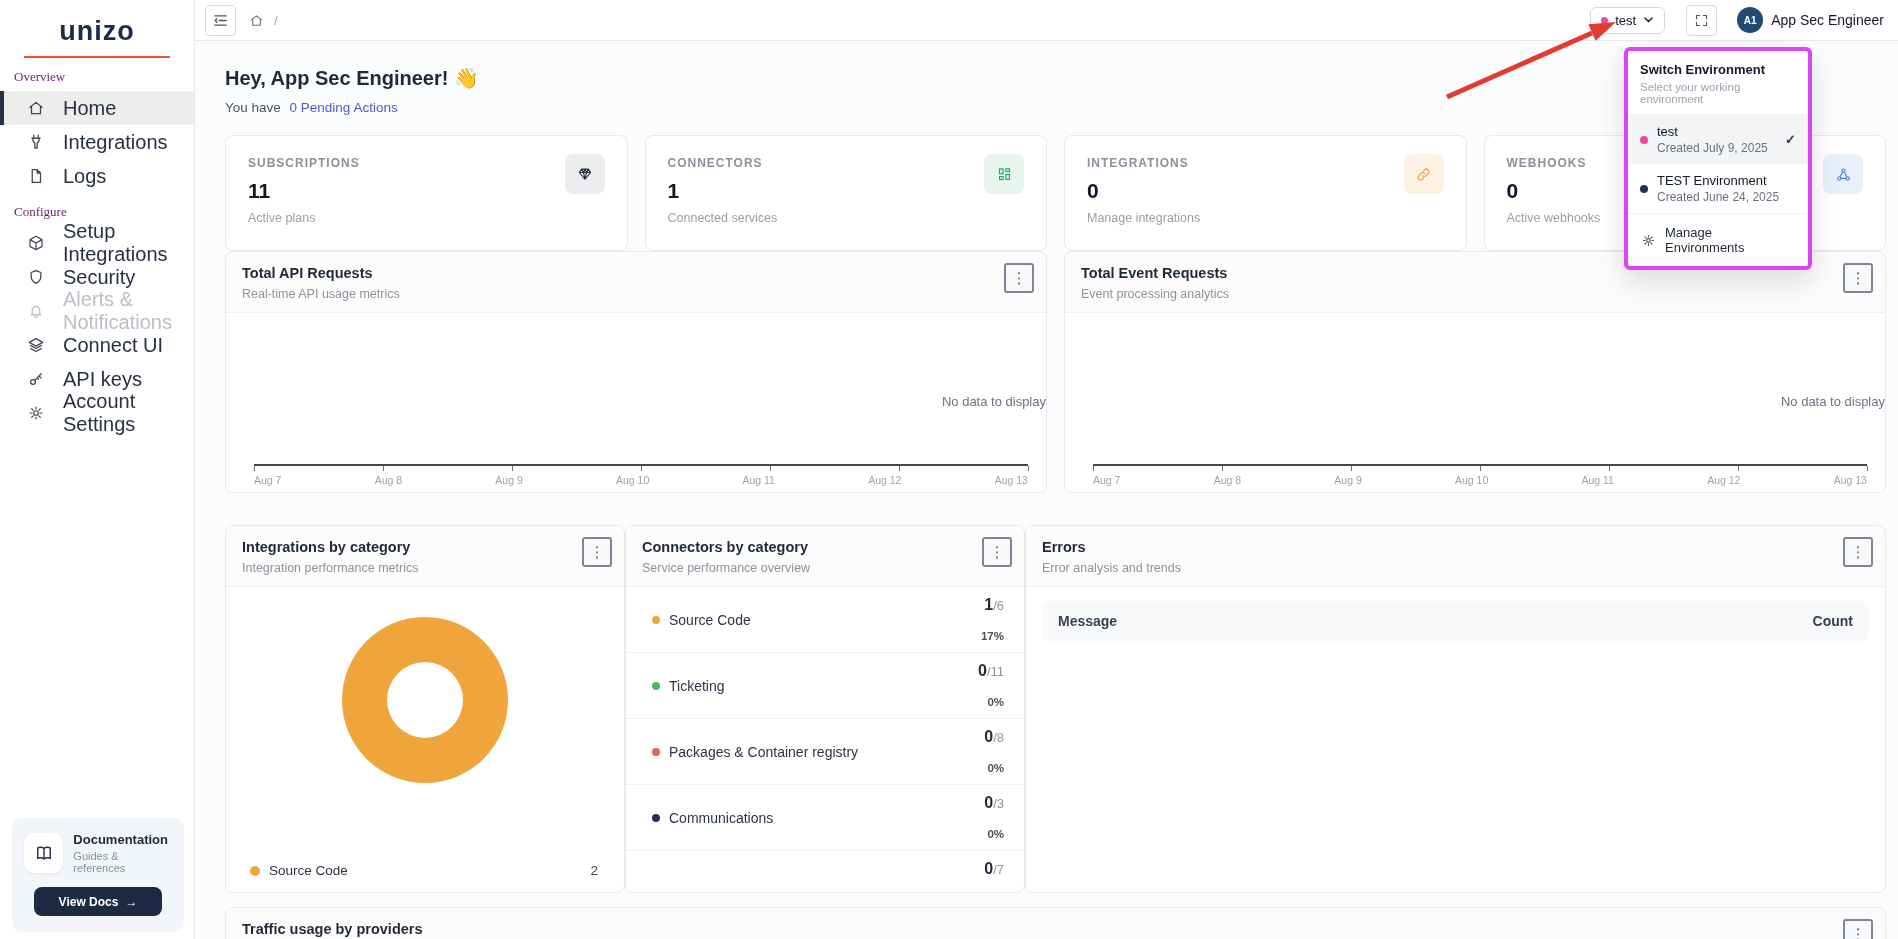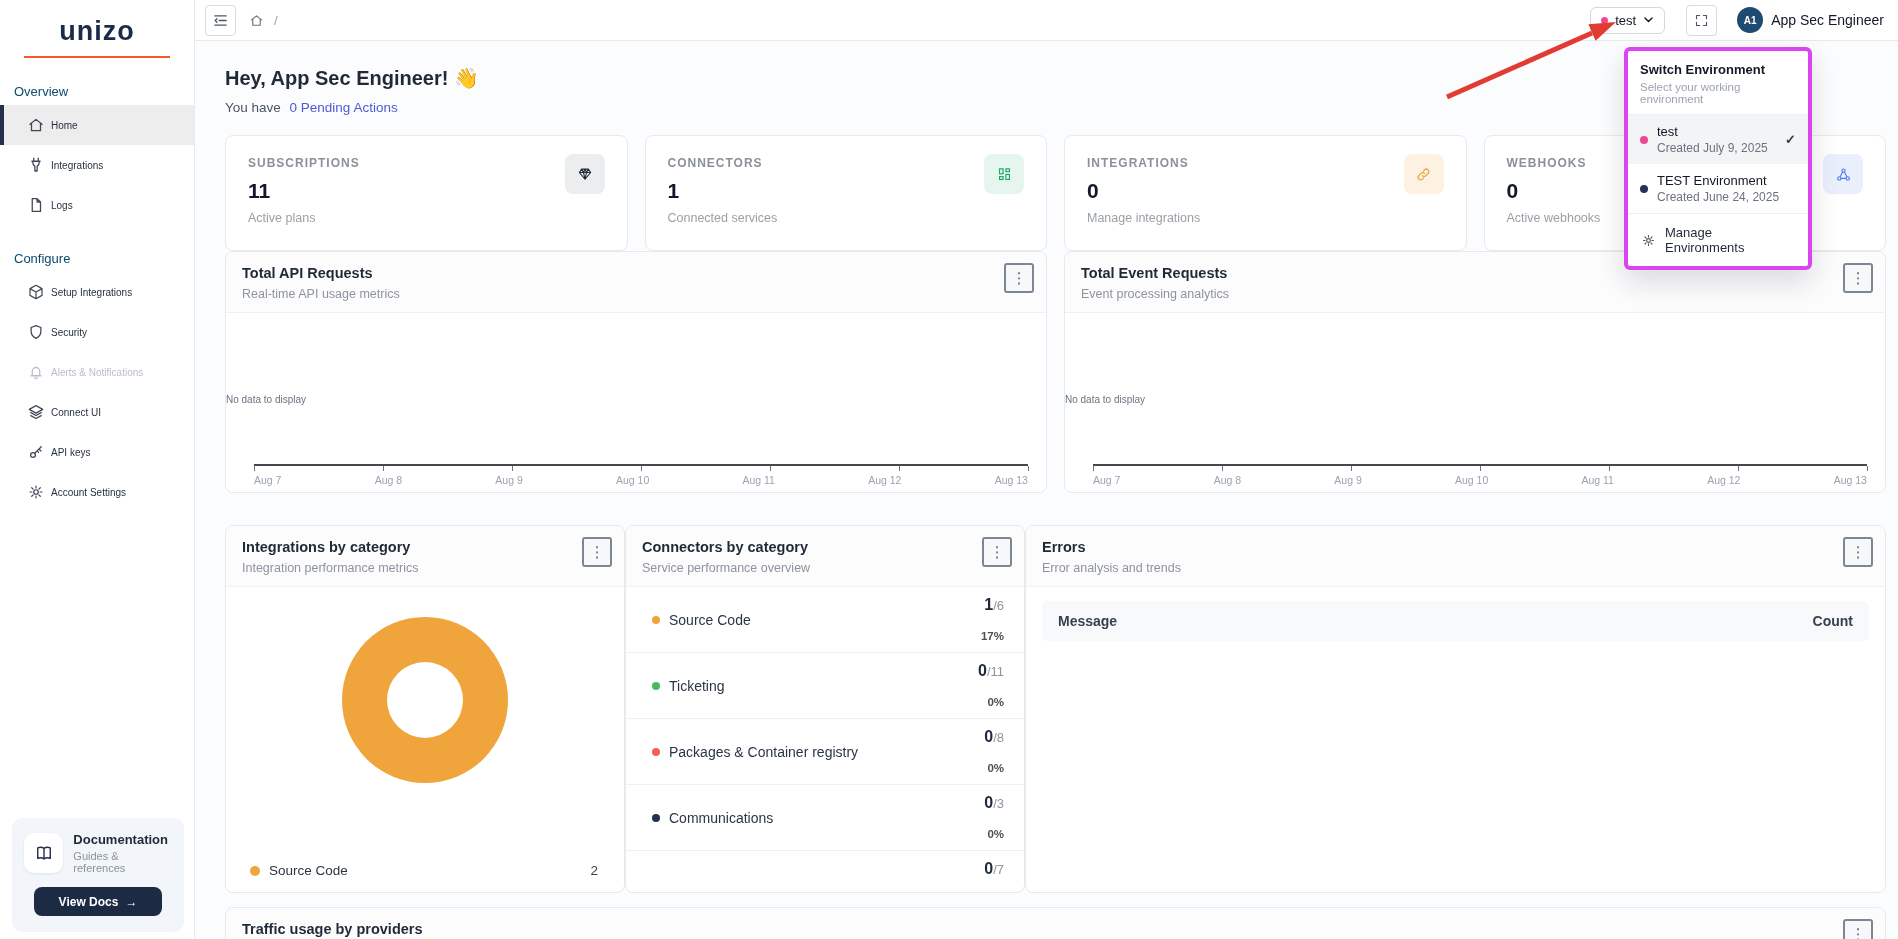--- a/index.html
+++ b/index.html
@@ -9,23 +9,23 @@
     font-family:"Liberation Sans", sans-serif; color:#1f2937;
   }
   svg { display:block; }
 
   
   .sidebar { position:absolute; left:0; top:0; width:195px; height:939px;
     background:#fff; border-right:1px solid #e7e9ec; z-index:10; }
   .logo-wrap { padding-top:16px; text-align:center; }
   .logo { font-size:27px; font-weight:700; color:#1c2b4a; letter-spacing:1px; }
   .logo-underline { width:146px; height:2px; background:#f05a28; margin:9px auto 0; }
-  .section-label { margin:26px 0 6px; padding:0 14px; font-size:13px; color:#0c4a6e; }
-  .nav-item { display:flex; align-items:center; gap:6px; height:40px;
-    padding-left:27px; font-size:10px; color:#273142; cursor:pointer; }
+  .section-label { margin:11px 0 6px; padding:0 14px; font-size:13px; color:#701a75;font-family:Liberation Serif, serif; }
+  .nav-item { display:flex; align-items:center; gap:18px; height:34px;
+    padding-left:27px; font-size:20px; color:#273142; cursor:pointer; }
   .nav-item .nicon { width:18px; height:18px; color:#3f4754; flex:0 0 18px; }
   .nav-item.active { background:#ededee; border-left:4px solid #27304a; padding-left:23px; }
   .nav-item.disabled { color:#b8bfc8; }
   .nav-item.disabled .nicon { color:#b8bfc8; }
 
   .docs-card { position:absolute; left:12px; bottom:7px; width:172px; height:114px;
     background:#f2f5f9; border-radius:10px; padding:14px 12px; }
   .docs-top { display:flex; align-items:center; gap:10px; }
   .docs-iconbox { width:40px; height:40px; background:#fff; border-radius:10px;
     display:flex; align-items:center; justify-content:center; color:#27304a;
@@ -104,22 +104,22 @@
     border-radius:8px; display:flex; align-items:center; justify-content:center; }
   .ib-gray { background:#ebedef; color:#1f2937; }
   .ib-green { background:#e6f6ee; color:#18a864; }
   .ib-orange { background:#fdf2e2; color:#e8a33d; }
   .ib-blue { background:#e9effb; color:#4f7df0; }
 
   
   .charts-row { margin-top:0; display:grid; grid-template-columns:1fr 1fr; gap:17px; }
   .chart-card { height:242px; display:flex; flex-direction:column; }
   .chart-body { flex:1; position:relative; border-radius:0 0 8px 8px; background:#fff; }
-  .nodata { position:absolute; left:0; right:0; top:45%; text-align:left;
-    font-size:10px; color:#6b7280; }
+  .nodata { position:absolute; left:0; right:0; top:45%; text-align:right;
+    font-size:13px; color:#6b7280; }
   .axis { position:absolute; left:28px; right:18px; bottom:26px; border-top:2px solid #45474d; }
   .axis i { position:absolute; top:0; width:1px; height:5px; background:#6f7277; }
   .axis i:nth-child(1){left:0;} .axis i:nth-child(2){left:16.66%;} .axis i:nth-child(3){left:33.33%;}
   .axis i:nth-child(4){left:50%;} .axis i:nth-child(5){left:66.66%;} .axis i:nth-child(6){left:83.33%;}
   .axis i:nth-child(7){left:100%;}
   .axis-labels { position:absolute; left:28px; right:18px; bottom:6px; display:flex;
     justify-content:space-between; font-size:10.5px; color:#9ca3af; }
 
   
   .mid-row { margin-top:32px; display:grid; grid-template-columns:400px 400px 1fr; }

